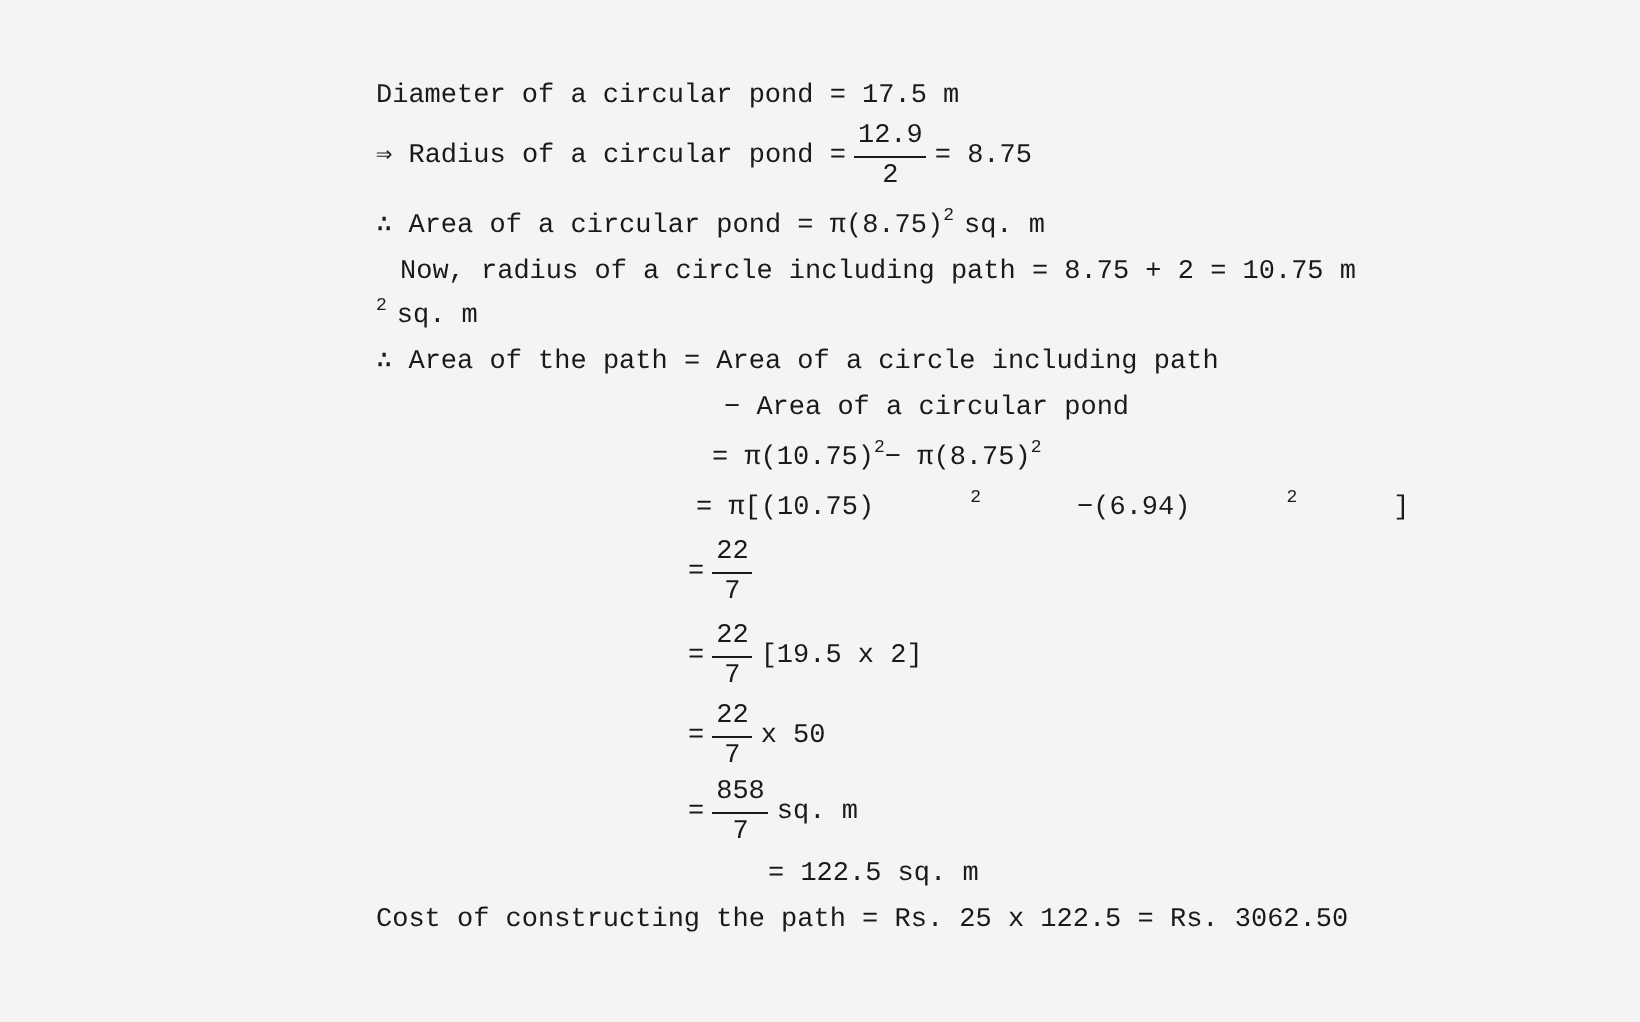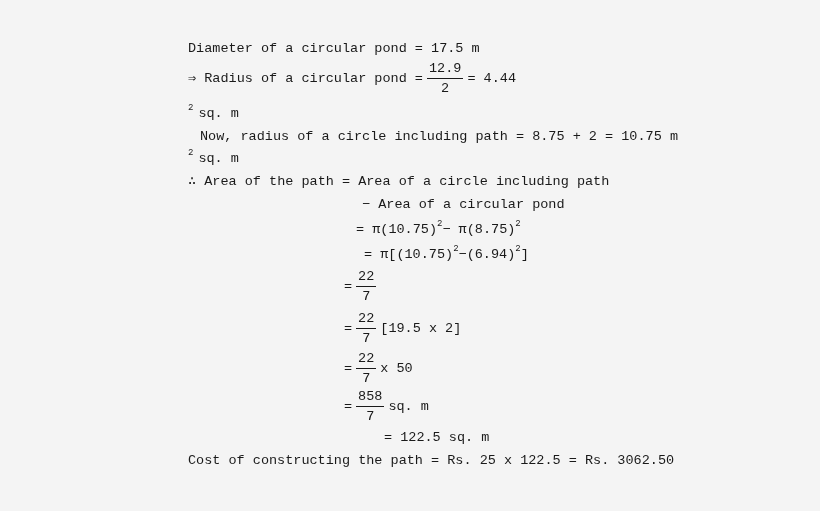--- a/index.html
+++ b/index.html
@@ -45,24 +45,25 @@
   <div class="line" style="left:188px; top:42px;">
     <span>Diameter of a circular pond = 17.5 m</span>
   </div>
 
   <div class="line" style="left:188px; top:62px;">
     <span>⇒ Radius of a circular pond =</span>
     <span class="frac">
       <span class="num">12.9</span>
       <span class="den">2</span>
     </span>
-    <span>= 4.44</span>
+    <span>= 8.75</span>
   </div>
 
   <div class="line" style="left:188px; top:107px;">
+    <span>∴  Area of a circular pond = π(8.75)</span>
       <sup>2</sup>
       <span class="gap"></span>
       <span> sq. m</span>
   </div>
 
   <div class="line" style="left:188px; top:130px;margin-left:12px;">
     <span>Now, radius of a circle including path = 8.75 + 2 = 10.75 m</span>
   </div>
 
   <div class="line" style="left:188px; top:152px;">
@@ -79,21 +80,21 @@
     <span>− Area of a circular pond</span>
   </div>
 
   <div class="line" style="left:356px; top:223px;">
     <span>= π(10.75)</span>
       <sup>2</sup>
       <span> − π(8.75)</span>
       <sup>2</sup>
   </div>
 
-  <div class="line" style="left:364px; top:248px;">
+  <div class="line" style="left:348px; top:248px;gap:48px;">
     <span>= π[(10.75)</span>
       <sup>2</sup>
       <span> −(6.94)</span>
       <sup>2</sup>
       <span>]</span>
   </div>
 
   <div class="line" style="left:344px; top:270px;">
     <span>=</span>
     <span class="frac">

